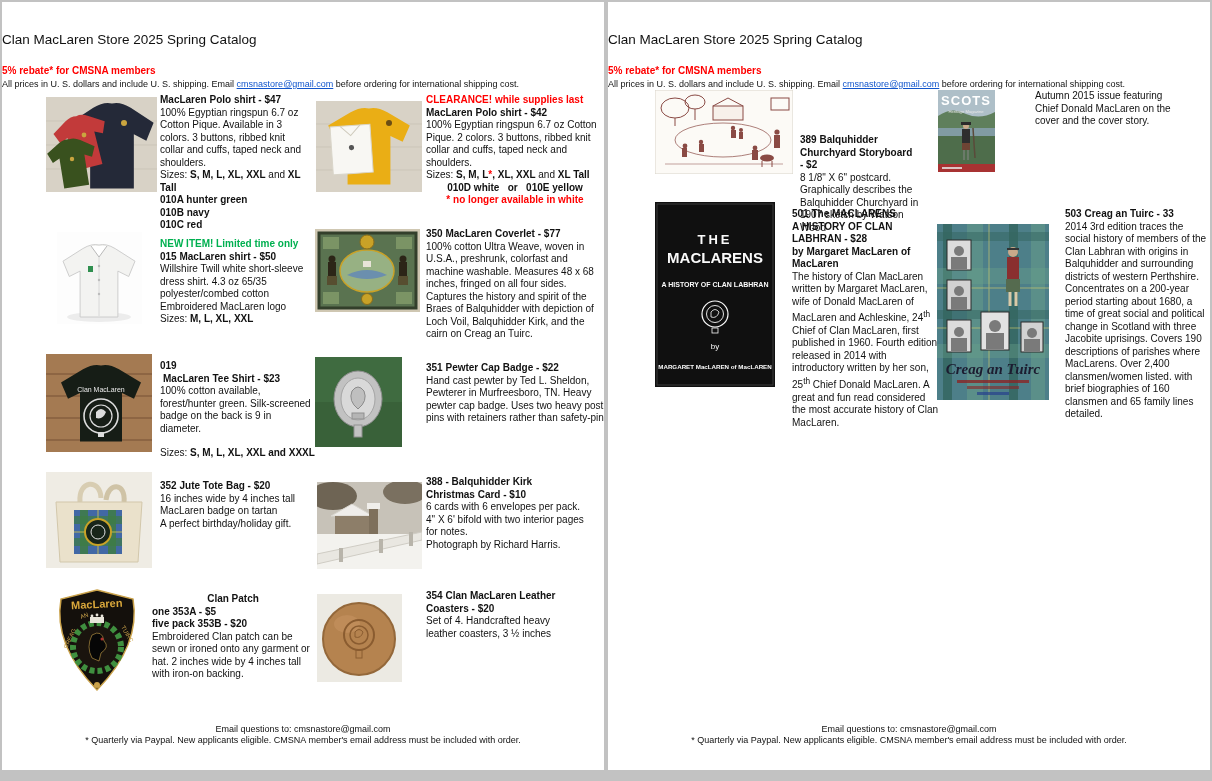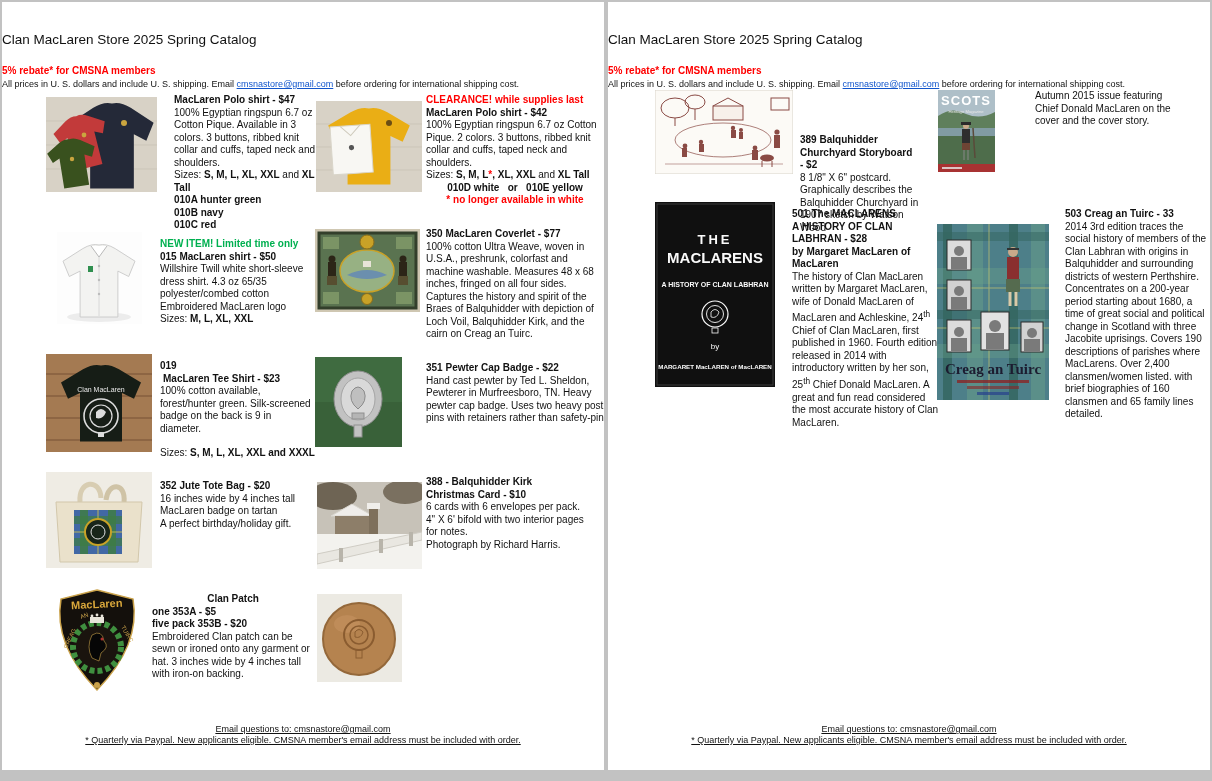--- a/index.html
+++ b/index.html
@@ -9,21 +9,21 @@
     -webkit-font-smoothing:antialiased;
   }
   .page{position:absolute;top:2px;width:602px;height:768px;background:#ffffff;}
   #pageL{left:2px;}
   #pageR{left:608px;}
   .hdr{position:absolute;top:30px;left:0;right:0;text-align:left;}
   .hdr .t{font-size:13.5px;color:#111;}
   .hdr .r{font-size:10px;font-weight:700;color:#ff0000;margin-top:18px;}
   .hdr .i{font-size:9px;color:#111;margin-top:3px;}
   .email-link{color:#1155CC;text-decoration:underline;cursor:pointer;}
-  .ftr{position:absolute;top:722px;left:0;right:0;text-align:center;font-size:9px;line-height:11px;color:#111;text-decoration:underline;}
+  .ftr{position:absolute;top:722px;left:0;right:0;text-align:center;font-size:9px;line-height:11px;color:#111;}
   .p-img{position:absolute;}
   .p-img svg{display:block;}
   .p-text{position:absolute;font-size:10px;line-height:12.5px;color:#111;}
   .p-title{font-weight:700;}
   .b{font-weight:700;}
   .red{color:#ff0000;}
   .notice-red{color:#ff0000;font-weight:700;}
   .notice-green{color:#00B050;font-weight:700;}
   .pre{white-space:pre-line;}
   .prewrap{white-space:pre-wrap;}
@@ -52,21 +52,21 @@
       <rect width="111" height="95" fill="#d8d2c6"></rect>
       <path d="M0 24 H111 M0 48 H111 M0 72 H111" stroke="#cbc5b8" stroke-width="1"></path>
       <use href="#tshirt" fill="#242938" transform="translate(14,-4) scale(1.04 1.06)"></use>
       <use href="#tshirt" fill="#c23a3a" transform="translate(2,12) scale(0.66) rotate(-14 50 40)"></use>
       <use href="#tshirt" fill="#39511e" transform="translate(-4,36) scale(0.60) rotate(-9 50 40)"></use>
       <circle cx="78" cy="26" r="3" fill="#caa53f"></circle>
       <circle cx="38" cy="38" r="2.4" fill="#caa53f"></circle>
       <circle cx="26" cy="62" r="2.2" fill="#caa53f"></circle>
     </svg>
   </div>
-  <div class="p-text" style="left:172px;top:92px;width:150px;">
+  <div class="p-text" style="left:158px;top:92px;width:150px;">
     <div class="p-title">MacLaren Polo shirt - $47</div>
     <div>100% Egyptian ringspun 6.7 oz Cotton Pique. Available in 3 colors. 3 buttons, ribbed knit collar and cuffs, taped neck and shoulders.</div>
     <div><span>Sizes: </span><span class="b">S, M, L, XL, XXL</span><span> and </span><span class="b">XL Tall</span></div>
     <div class="b pre">010A hunter green
 010B navy
 010C red</div>
   </div>
 
   <div class="p-img" style="left:314px;top:99px;">
     <svg width="106" height="91" viewBox="0 0 106 91">
@@ -239,33 +239,39 @@
         <circle cx="55" cy="29" r="1.4" fill="#e8e4da"></circle>
       <path d="M45 48 Q55 42 57 54 Q63 60 54 66 L52 74 L45 71 Q39 60 45 48 Z" fill="#060606" stroke="#caa24a" stroke-width="0.6"></path>
       <circle cx="55" cy="52" r="1.5" fill="#b03030"></circle>
       <circle cx="50" cy="98" r="3" fill="#caa24a"></circle>
     </svg>
   </div>
   <div class="p-text" style="left:150px;top:591px;width:162px;">
     <div class="p-title ctr">Clan Patch</div>
     <div class="b">one 353A - $5</div>
     <div class="b">five pack 353B - $20</div>
-    <div>Embroidered Clan patch can be sewn or ironed onto any garment or hat. 3 inches wide by 4 inches tall with iron-on backing.</div>
+    <div>Embroidered Clan patch can be sewn or ironed onto any garment or hat. 2 inches wide by 4 inches tall with iron-on backing.</div>
   </div>
 
   <div class="p-img" style="left:315px;top:592px;">
     <svg width="85" height="88" viewBox="0 0 85 88">
       <rect width="85" height="88" fill="#eceae3"></rect>
       <circle cx="42" cy="45" r="36" fill="#b5834f" stroke="#94683a" stroke-width="2"></circle>
       <ellipse cx="30" cy="30" rx="13" ry="9" fill="#c79463" opacity="0.55"></ellipse>
       <circle cx="42" cy="41" r="15" stroke="#8a5c30" stroke-width="2" fill="none"></circle>
       <circle cx="42" cy="41" r="9" stroke="#8a5c30" stroke-width="1.5" fill="none"></circle>
       <path d="M38 38 Q42 33 46 38 Q44 45 38 43 Z" fill="none" stroke="#8a5c30"></path>
       <rect x="39" y="56" width="6" height="8" fill="none" stroke="#8a5c30"></rect>
     </svg>
+  </div>
+  <div class="p-text" style="left:424px;top:588px;width:172px;">
+    <div class="p-title pre">354 Clan MacLaren Leather
+Coasters - $20</div>
+    <div class="pre">Set of 4. Handcrafted heavy
+leather coasters, 3 ½ inches</div>
   </div>
 
   <div class="ftr">
     <div>Email questions to: cmsnastore@gmail.com</div>
     <div>* Quarterly via Paypal. New applicants eligible. CMSNA member's email address must be included with order.</div>
   </div>
 </div>
 
 <div class="page" id="pageR">
 
@@ -361,21 +367,21 @@
   </div>
   <div class="p-text" style="left:184px;top:206px;width:148px;">
     <div class="p-title pre">501 The MACLARENS
 A HISTORY OF CLAN
 LABHRAN - $28
 by Margaret MacLaren of
 MacLaren</div>
     <div><span>The history of Clan MacLaren written by Margaret MacLaren, wife of Donald MacLaren of MacLaren and Achleskine, 24</span><sup>th</sup><span> Chief of Clan MacLaren, first published in 1960. Fourth edition released in 2014 with introductory written by her son, 25</span><sup>th</sup><span> Chief Donald MacLaren. A great and fun read considered the most accurate history of Clan MacLaren.</span></div>
   </div>
 
-  <div class="p-img" style="left:329px;top:222px;">
+  <div class="p-img" style="left:329px;top:222px;font-style:italic;">
     <svg width="112" height="176" viewBox="0 0 112 176">
       <rect width="112" height="176" fill="#4d7f89"></rect>
       <g>
         <rect x="6" width="9" height="176" fill="#33655f" opacity="0.8"></rect>
         <rect x="30" width="16" height="176" fill="#6aa08a" opacity="0.5"></rect>
         <rect x="72" width="9" height="176" fill="#33655f" opacity="0.8"></rect>
         <rect x="94" width="14" height="176" fill="#6aa08a" opacity="0.5"></rect>
         <rect y="8" width="112" height="9" fill="#33655f" opacity="0.5"></rect>
         <rect y="44" width="112" height="16" fill="#6aa08a" opacity="0.4"></rect>
         <rect y="86" width="112" height="9" fill="#33655f" opacity="0.5"></rect>

